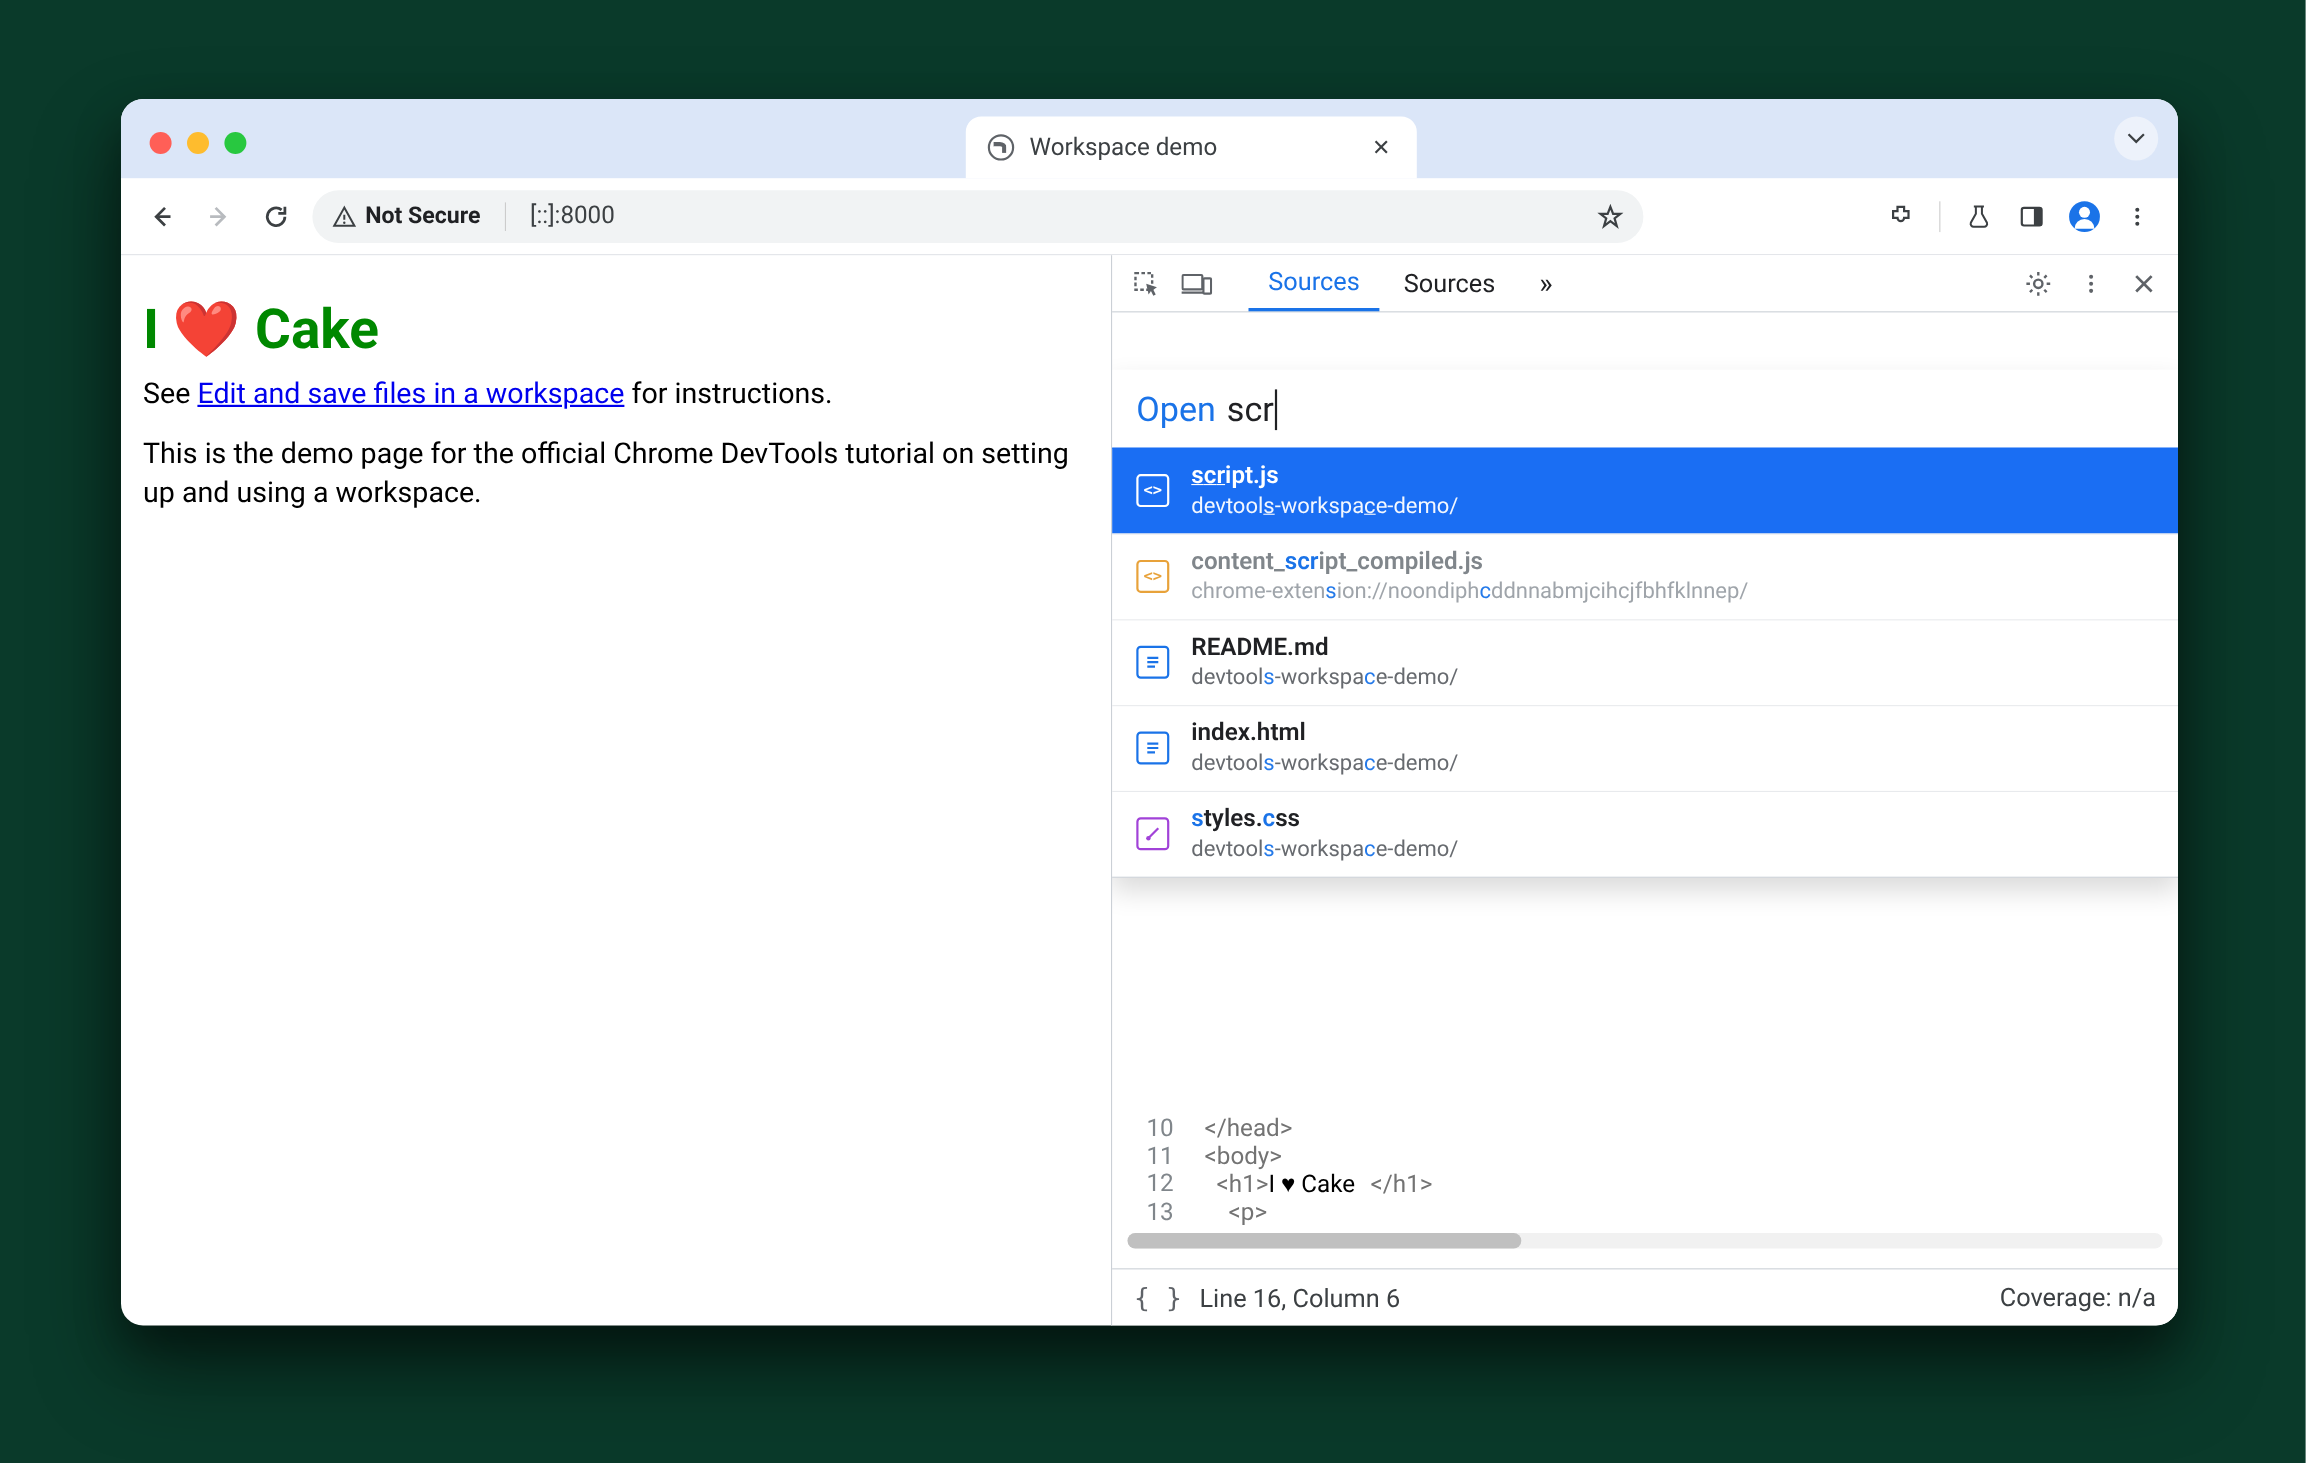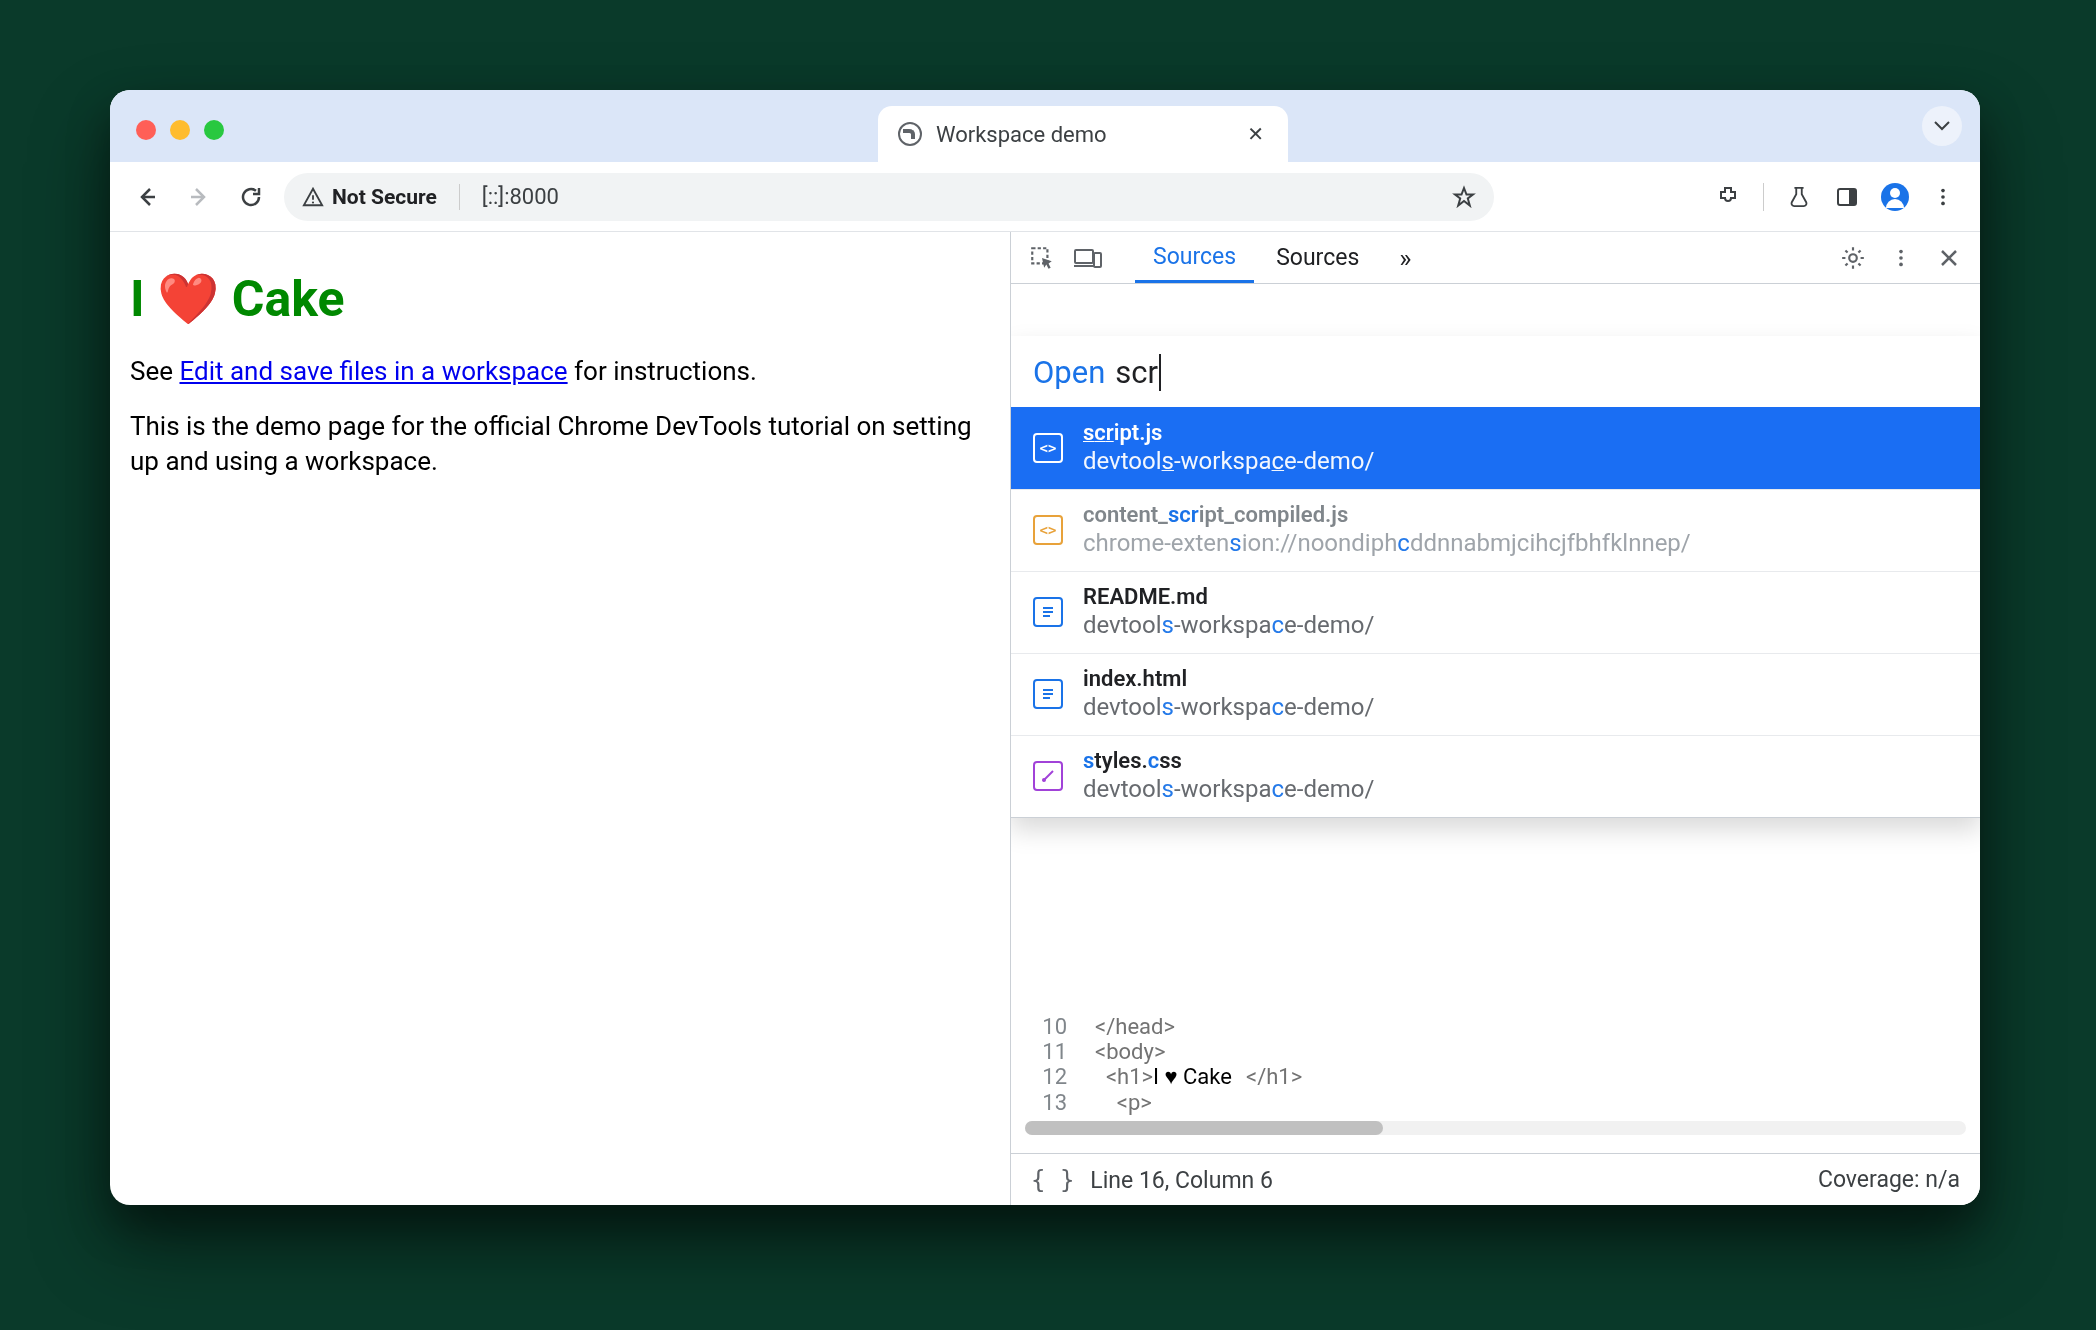--- a/index.html
+++ b/index.html
@@ -31,21 +31,21 @@
   .star { margin-left:auto; }
   .tright { display:flex; align-items:center; gap:2px; margin-left:auto; }
   .tright .sep { width:1px;height:28px;background:#ccc;margin:0 10px; }
   .avatar { width:28px;height:28px;border-radius:50%;background:#1a73e8; position:relative; }
   .avatar::before{content:"";position:absolute;top:5px;left:50%;transform:translateX(-50%);width:10px;height:10px;border-radius:50%;background:#fff;}
   .avatar::after{content:"";position:absolute;bottom:3px;left:50%;transform:translateX(-50%);width:18px;height:9px;border-radius:9px 9px 0 0;background:#fff;}
 
   
   .split { display:flex; height: calc(100% - 72px - 70px); }
   .page { width: 900px; padding: 38px 20px 20px 20px; font-family: Georgia, "Times New Roman", serif; color:#000; }
-  .page h1 { font-size: 50px; font-weight: bold; color:#008800; margin-bottom: 26px; }
+  .page h1 { font-size: 50px; font-weight: bold; color:#008800; margin-bottom: 12px; }
   .page p { font-size: 26px; line-height: 1.35; margin-bottom: 20px; max-width: 860px; }
   .page a { color:#0000ee; text-decoration: underline; }
 
   
   .dt { flex:1; border-left:1px solid #cbd0d6; display:flex; flex-direction:column; position:relative; background:#fff; }
   .dt-tabs { height:52px; border-bottom:1px solid #cbd0d6; display:flex; align-items:center; padding:0 10px; gap:4px; position:relative; }
   .dt-ticon { width:42px;height:42px;display:flex;align-items:center;justify-content:center;color:#5f6368;}
   .dt-tab { font-size:23px; padding:0 18px; height:100%; display:flex; align-items:center; color:#202124; }
   .dt-tab.active { color:#1a73e8; border-bottom:3px solid #1a73e8; }
   .dt-tright { margin-left:auto; display:flex; align-items:center; gap:6px; }
@@ -72,21 +72,21 @@
   .qlist { display:flex; flex-direction:column; }
   .qrow { display:flex; align-items:center; gap:20px; padding:12px 22px 14px 22px; border-top:1px solid #e8eaed; }
   .qrow.sel { background:#1a6ef3; color:#fff; border-top-color:#1a6ef3; }
   .qicon { width:30px;height:30px;border:2.5px solid; border-radius:4px; display:flex;align-items:center;justify-content:center;font-size:14px;font-weight:bold;font-family:monospace; flex-shrink:0;}
   .qicon.sel { border-color:#fff; color:#fff; }
   .qicon.js  { border-color:#e8a23a; color:#e8a23a; }
   .qicon.doc { border-color:#1a73e8; color:#1a73e8; }
   .qicon.css { border-color:#a142d8; color:#a142d8; }
   .qtxt { display:flex; flex-direction:column; gap:2px; }
   .qname { font-size:22px; font-weight:600; }
-  .qpath { font-size:24px; opacity:.95; }
+  .qpath { font-size:20px; opacity:.95; }
   .qrow:not(.sel) .qname { color:#202124; }
   .qrow:not(.sel) .qpath { color:#5f6368; }
   .qrow.dim .qname { color:#80868b; font-weight:600;}
   .qrow.dim .qpath { color:#9aa0a6; }
   .hl { color:#1a73e8; }
   .qrow.sel .hl { color:#fff; text-decoration: underline; text-decoration-thickness:1px; }
 
   svg { display:block; }
 </style>
 </head>

